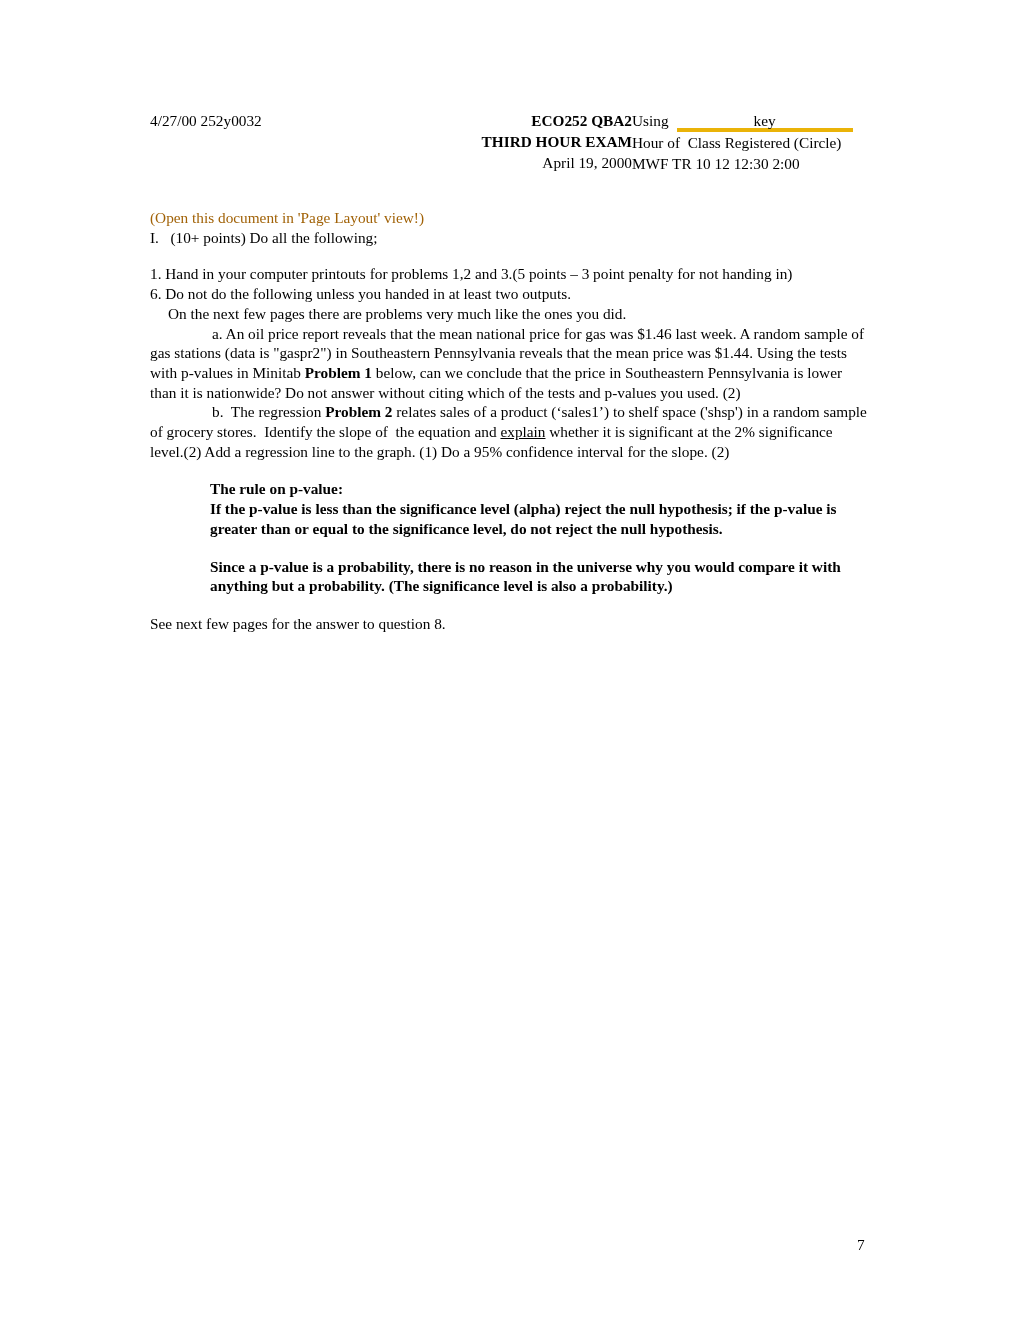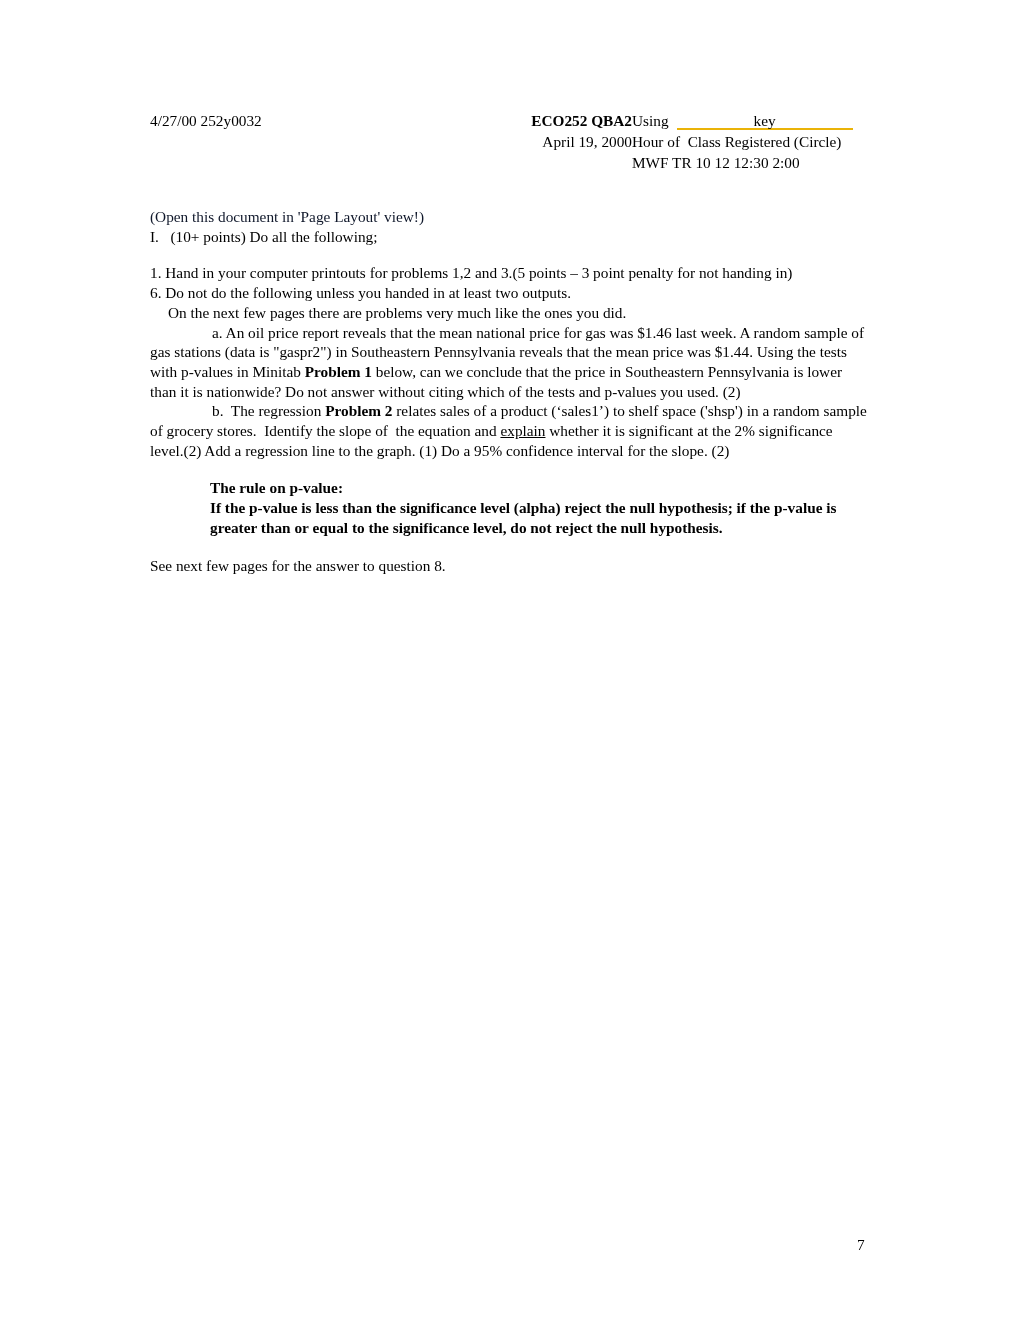--- a/index.html
+++ b/index.html
@@ -19,44 +19,45 @@
   .h-left{width:162px;}
   .h-center{width:320px;text-align:right;}
   .h-right{flex:1;}
   .bold{font-weight:bold;}
   .name-line{white-space:nowrap;}
   .name-underline{
     display:inline-block;
     width:176px;
     margin-left:8px;
     text-align:center;
-    border-bottom:2px solid #eab308;
+    border-bottom:4px solid #eab308;
     line-height:15px;
     vertical-align:baseline;
   }
-  .notice{margin-top:34px;color:#0f172a;}
+  .notice{margin-top:34px;color:#a16207;}
   .item-block{margin-top:17px;}
   .intro{margin-left:18px;}
   .para{text-indent:62px;}
   .remember{margin-top:17px;margin-left:60px;width:655px;font-weight:bold;}
   .blockgap{margin-top:18px;}
   .see-note{margin-top:18px;}
   .underline{text-decoration:underline;}
   .page-number{position:absolute;left:857px;top:1235px;}
 </style>
 </head>
 <body>
 
 <div class="page">
   <div class="content">
 
     <div class="header">
       <div class="h-left">4/27/00 252y0032</div>
       <div class="h-center">
         <div class="bold">ECO252 QBA2</div>
+        <div class="bold">THIRD HOUR EXAM</div>
         <div>April 19, 2000</div>
       </div>
       <div class="h-right">
         <div class="name-line">
           <span>Using</span><span class="name-underline"><span>key</span></span>
         </div>
         <div>Hour of&nbsp; Class Registered (Circle)</div>
         <div>MWF TR 10 12 12:30 2:00</div>
       </div>
     </div>
@@ -69,20 +70,21 @@
       <div>1. Hand in your computer printouts for problems 1,2 and 3.(5 points – 3 point penalty for not handing in)</div>
       <div>6. Do not do the following unless you handed in at least two outputs.</div>
       <div class="intro">On the next few pages there are problems very much like the ones you did.</div>
       <div class="para"><span>a. An oil price report reveals that the mean national price for gas was $1.46 last week. A random sample of gas stations (data is "gaspr2") in Southeastern Pennsylvania reveals that the mean price was $1.44. Using the tests with p-values in Minitab </span><span class="bold">Problem 1</span><span> below, can we conclude that the price in Southeastern Pennsylvania is lower than it is nationwide? Do not answer without citing which of the tests and p-values you used. (2)</span></div>
       <div class="para"><span>b.&nbsp; The regression </span><span class="bold">Problem 2</span><span> relates sales of a product (‘sales1’) to shelf space ('shsp') in a random sample of grocery stores.&nbsp; Identify the slope of&nbsp; the equation and </span><span class="underline">explain</span><span> whether it is significant at the 2% significance level.(2) Add a regression line to the graph. (1) Do a 95% confidence interval for the slope. (2)</span></div>
     </div>
 
     <div class="remember">
       <div class="blockgap">The rule on p-value:</div>
       <div>If the p-value is less than the significance level (alpha) reject the null hypothesis; if the p-value is greater than or equal to the significance level, do not reject the null hypothesis.</div>
+      <div class="blockgap">Since a p-value is a probability, there is no reason in the universe why you would compare it with anything but a probability. (The significance level is also a probability.)</div>
     </div>
 
     <div class="see-note">See next few pages for the answer to question 8.</div>
 
   </div>
 
   <div class="page-number">7</div>
 </div>
 
 </body></html>

